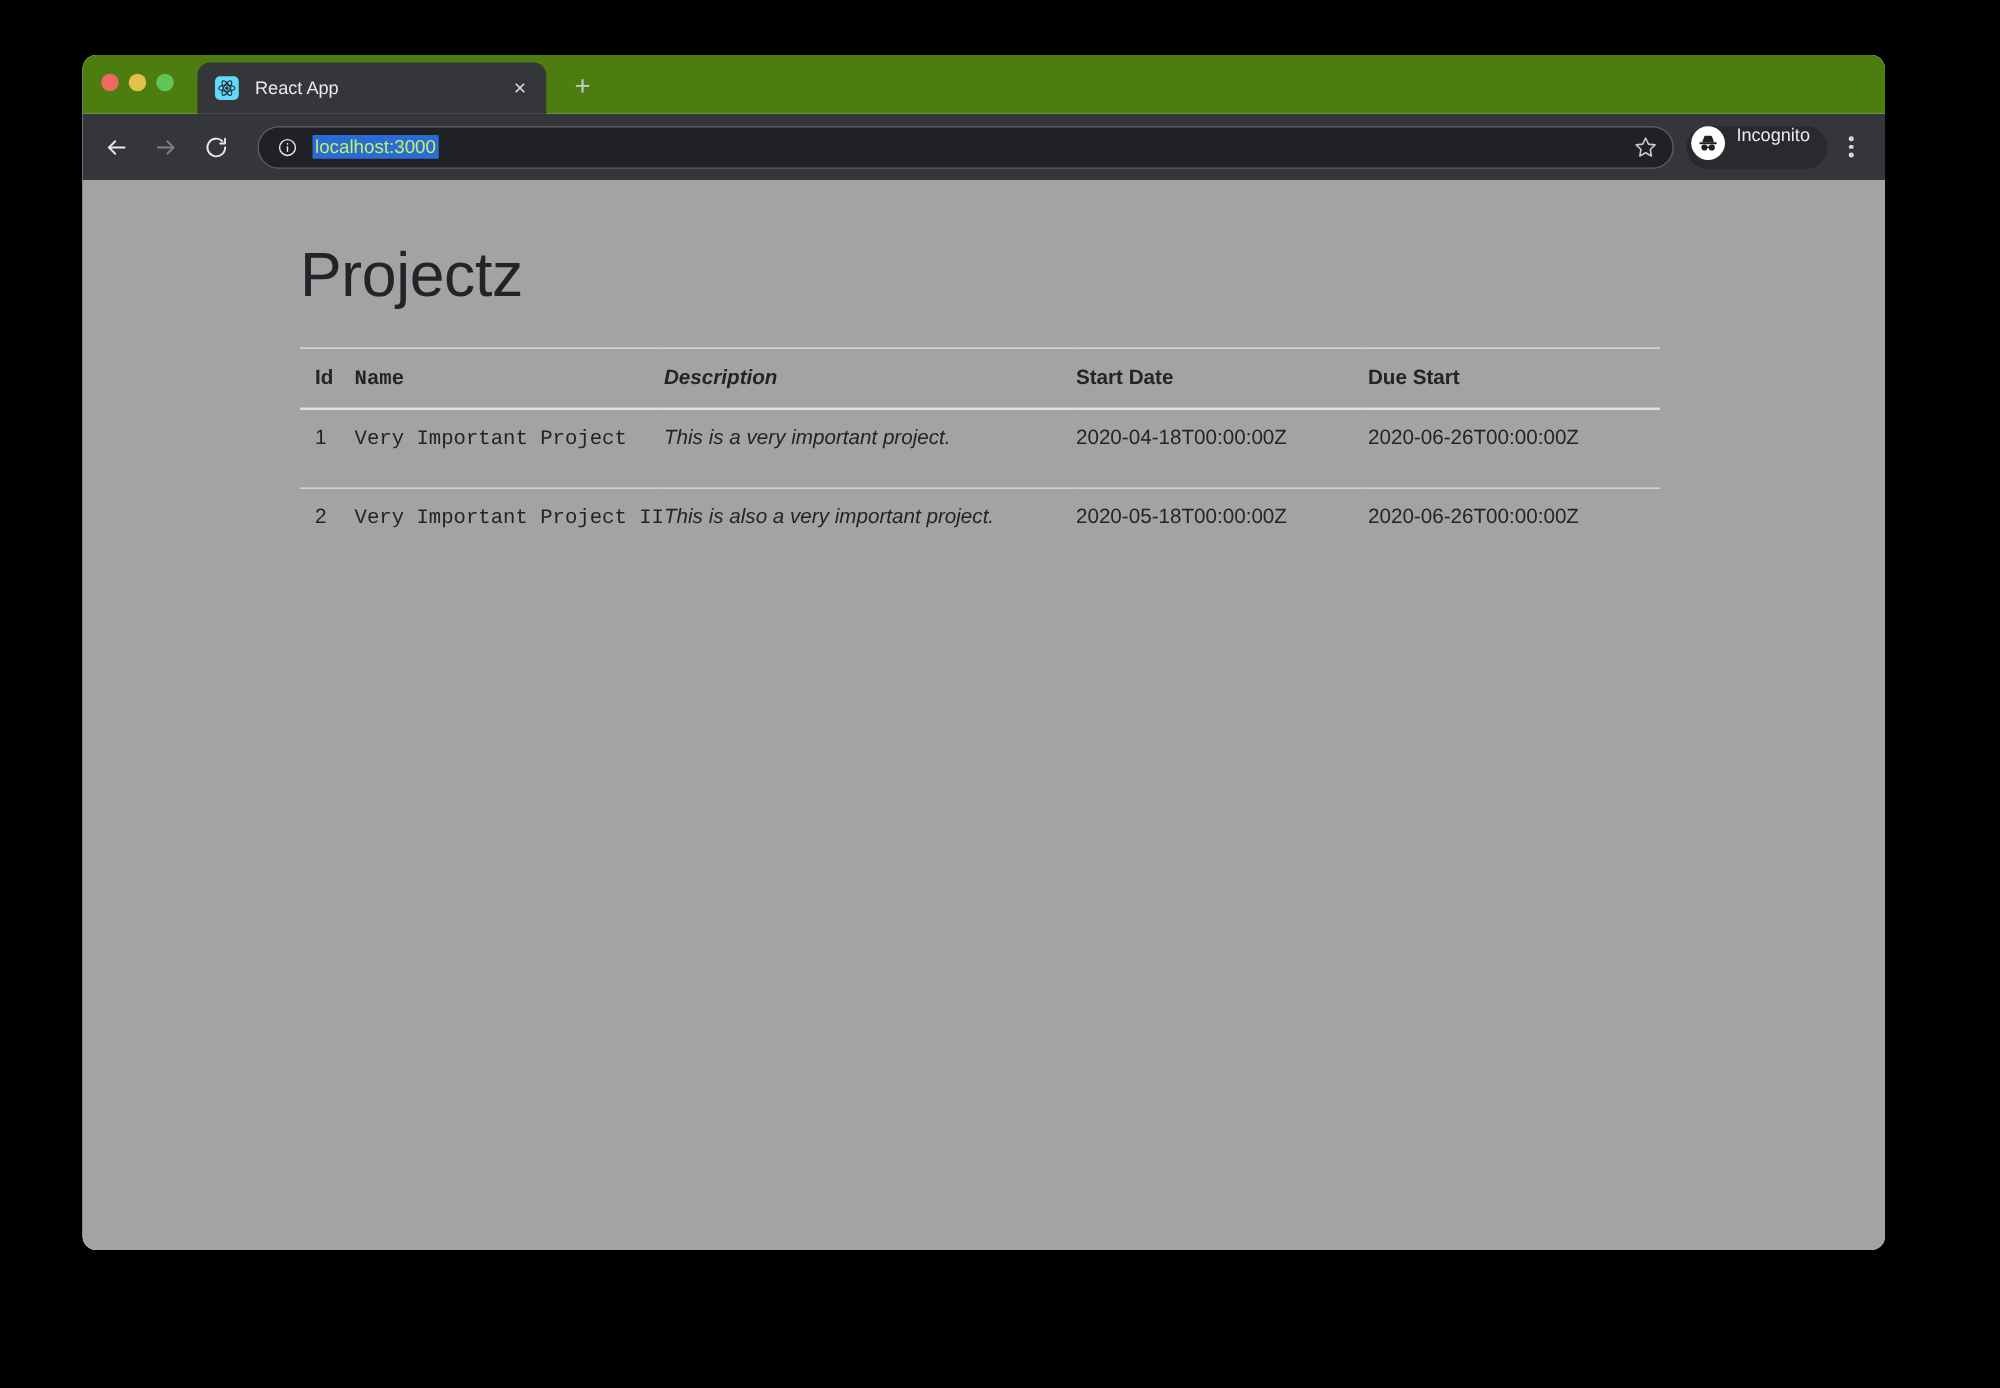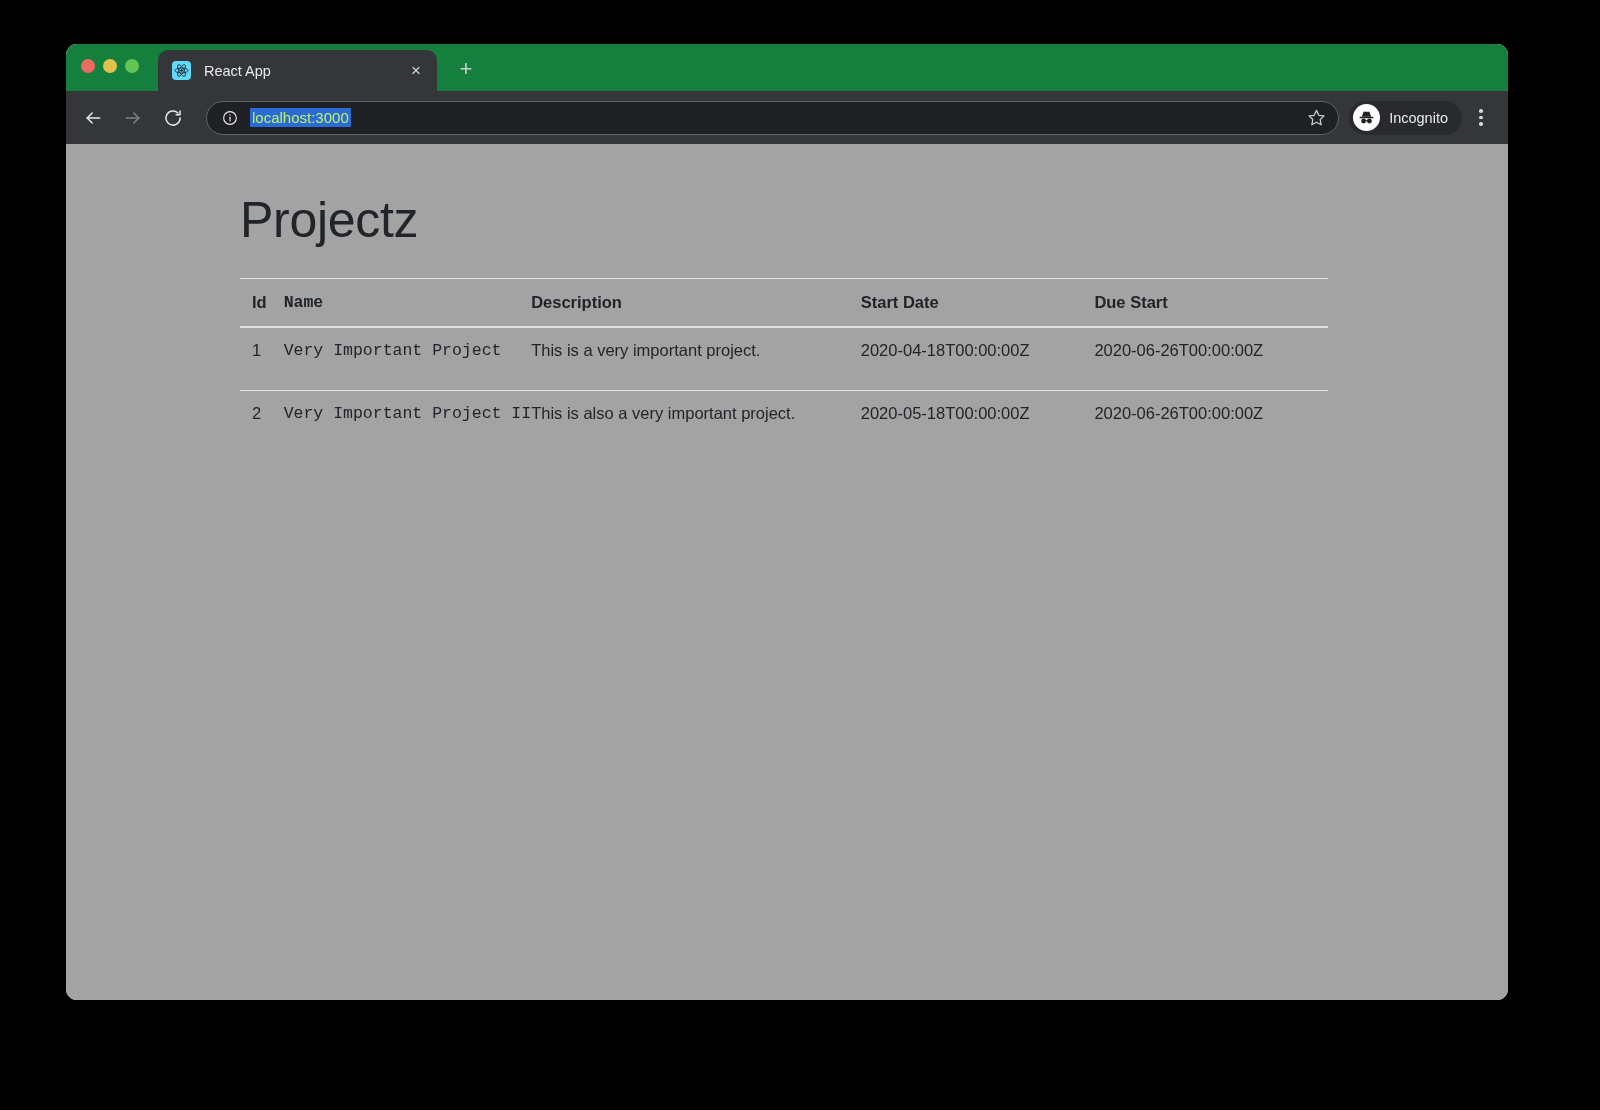--- a/index.html
+++ b/index.html
@@ -23,21 +23,21 @@
     border-radius: 11px;
     overflow: hidden;
     background: #ffffff;
     box-shadow: 0 0 0 0 rgba(0,0,0,0);
   }
 
   
   .tab-strip {
     position: relative;
     height: 47px;
-    background: #15803d;
+    background: #4d7c0f;
     display: flex;
     align-items: flex-end;
   }
   .traffic-lights {
     position: absolute;
     left: 15px;
     top: 15px;
     display: flex;
     gap: 8px;
     align-items: center;
@@ -151,21 +151,20 @@
     width: 24px; height: 24px;
     display: flex; align-items: center; justify-content: center;
     color: #C9CCD1;
   }
   .incognito-pill {
     flex: 0 0 auto;
     height: 34px;
     background: #292A2D;
     border-radius: 17px;
     display: flex;
-    align-items: center;
     padding: 0 14px 0 4px;
     gap: 9px;
     margin-right: 6px;
   }
   .incognito-avatar {
     width: 27px; height: 27px;
     border-radius: 50%;
     background: #ffffff;
     display: flex; align-items: center; justify-content: center;
   }
@@ -220,21 +219,21 @@
   table.projects-table thead th {
     border-top: 1px solid #dee2e6;
     border-bottom: 2px solid #dee2e6;
     font-weight: 700;
     padding-top: 14px;
     padding-bottom: 14px;
   }
   table.projects-table tbody tr td { border-top: 1px solid #dee2e6; }
   .col-id   { width: 44px;  padding-left: 12px !important; }
   .col-name { width: 232px; font-family: Liberation Mono, monospace; }
-  .col-desc { width: 331px; }
+  .col-desc { width: 331px; font-style: italic; }
   .col-start{ width: 235px; }
   .col-due  { width: 235px; }
 </style>
 </head>
 <body>
 
 <div class="browser-window">
 
   <div class="tab-strip">
     <div class="traffic-lights">

